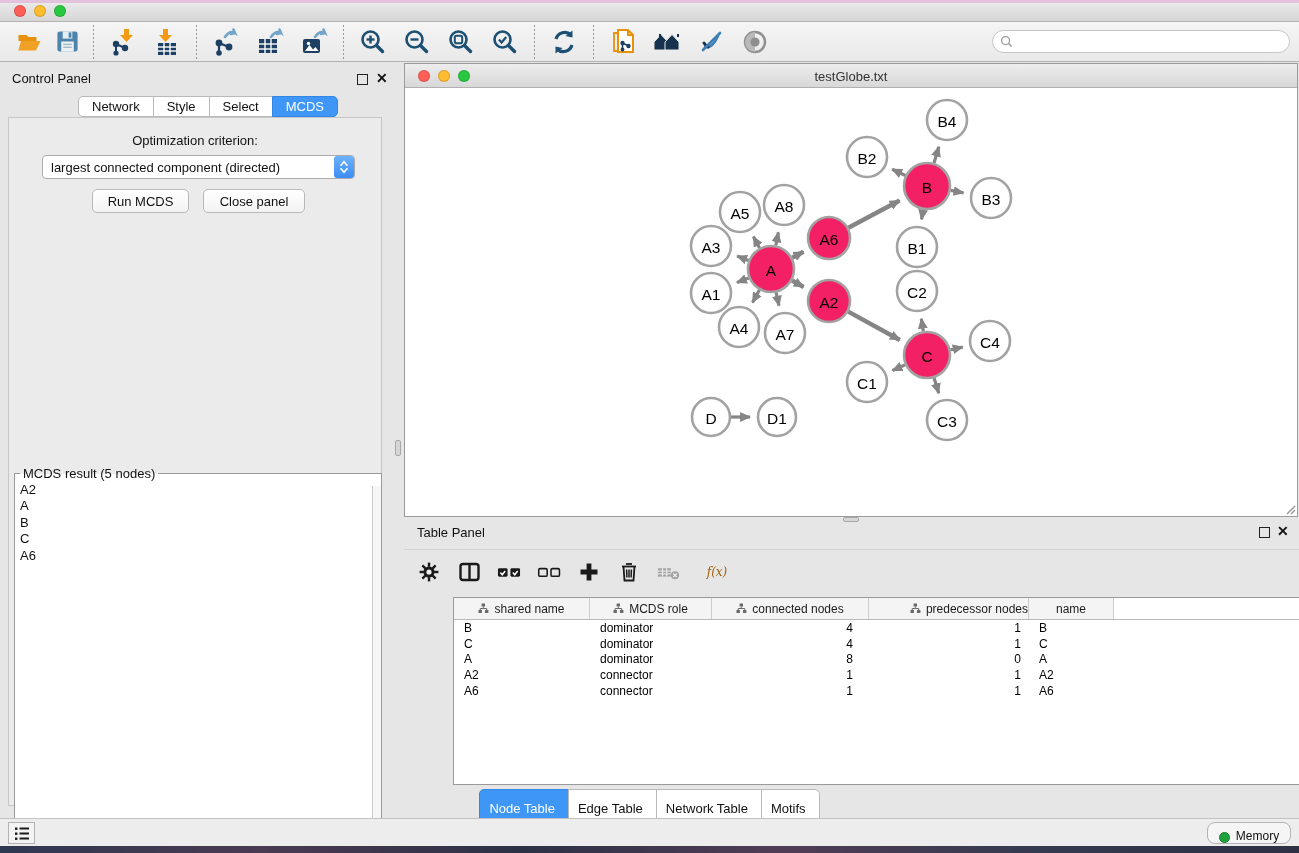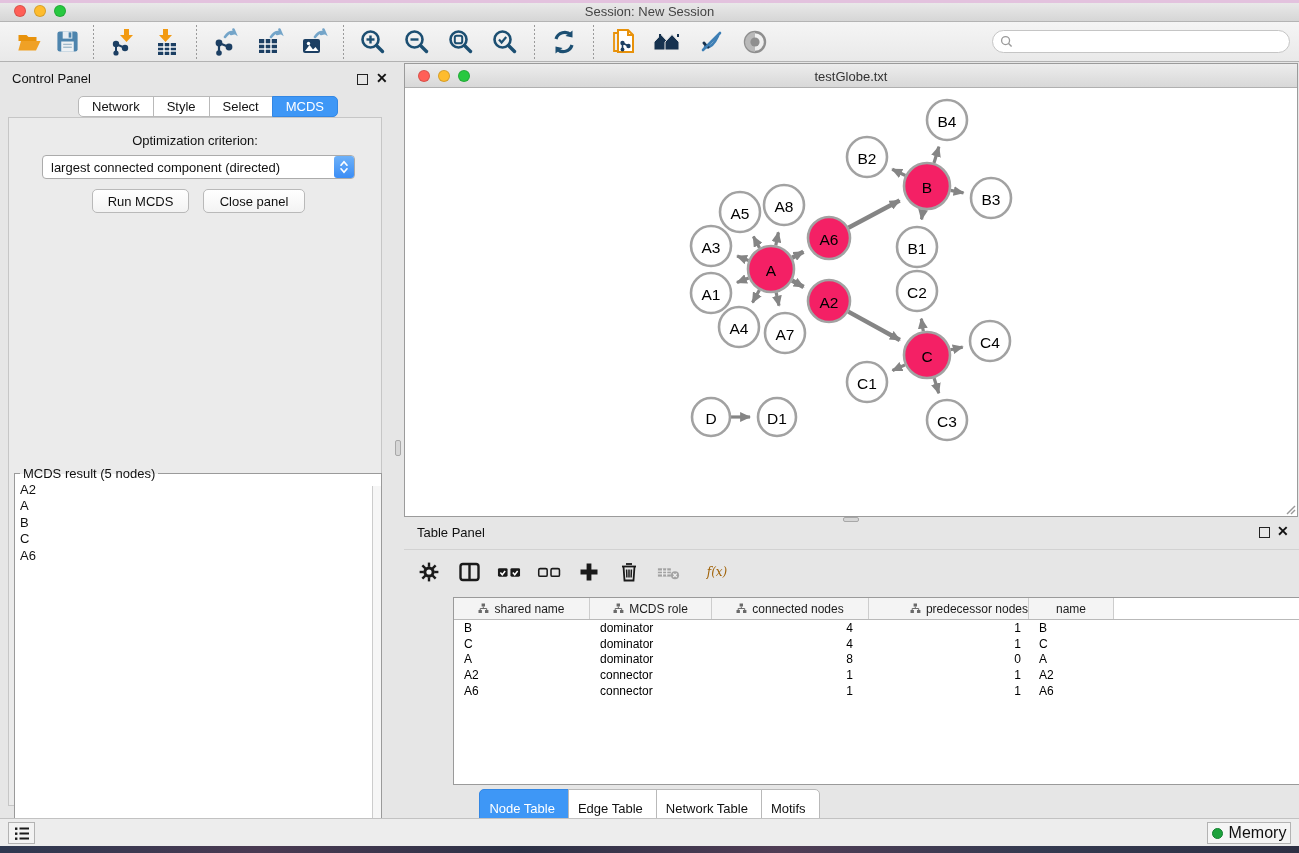--- a/index.html
+++ b/index.html
@@ -94,34 +94,33 @@
     border-left:1px solid #d5d5d5; }
   .tp-tabs { left:0px; top:789px; width:1299px; display:flex; justify-content:center; }
   .tp-tabs .seg { height:39px;padding-left:9px; }
 
   
   .statusbar { left:0; top:818px; width:1299px; height:28px; background:#ededed;
     border-top:1px solid #c2c2c2; }
   .list-btn { position:absolute; left:8px; top:3px; width:27px; height:22px;
     background:#f3f3f3; border:1px solid #b3b3b3; display:flex; align-items:center; justify-content:center; }
   .memory-btn { position:absolute; right:8px; top:3px; width:84px; height:22px;
-    background:#f5f5f5; border:1px solid #b3b3b3; border-radius:0;
-    display:flex; align-items:center; justify-content:center; gap:6px; font-size:16px; color:#111; }
+    background:#f5f5f5; border:1px solid #b3b3b3; border-radius:8px;
+    display:flex; align-items:flex-end; justify-content:center; gap:6px; font-size:12px; color:#111; }
   .mem-dot { width:11px; height:11px; border-radius:50%; background:#1da23c; border:1px solid #128130; }
   .bottom-strip { left:0; top:846px; width:1299px; height:7px;
     background:linear-gradient(90deg,#2e3850,#4a3a52,#2c3146,#503d55,#343a50,#2e3044); }
 </style>
 </head>
 <body>
 
 <div class="abs titlebar">
   <span class="tl-dot tl-red" style="left:14px"></span>
   <span class="tl-dot tl-yellow" style="left:34px"></span>
   <span class="tl-dot tl-green" style="left:54px"></span>
-  <div class="win-title">Session: New Session</div>
 </div>
 
 <div class="abs toolbar">
   <div class="tbtn">
     <svg width="27" height="26" viewBox="0 0 26 26">
       <path d="M2 6 h8 l2 2 h8 v4 H2 z" fill="#e8920b"></path>
       <path d="M4.5 12 h19.5 l-4.5 9.5 H1.8 z" fill="#f0a125"></path>
     </svg>
   </div>
   <div class="tbtn">

